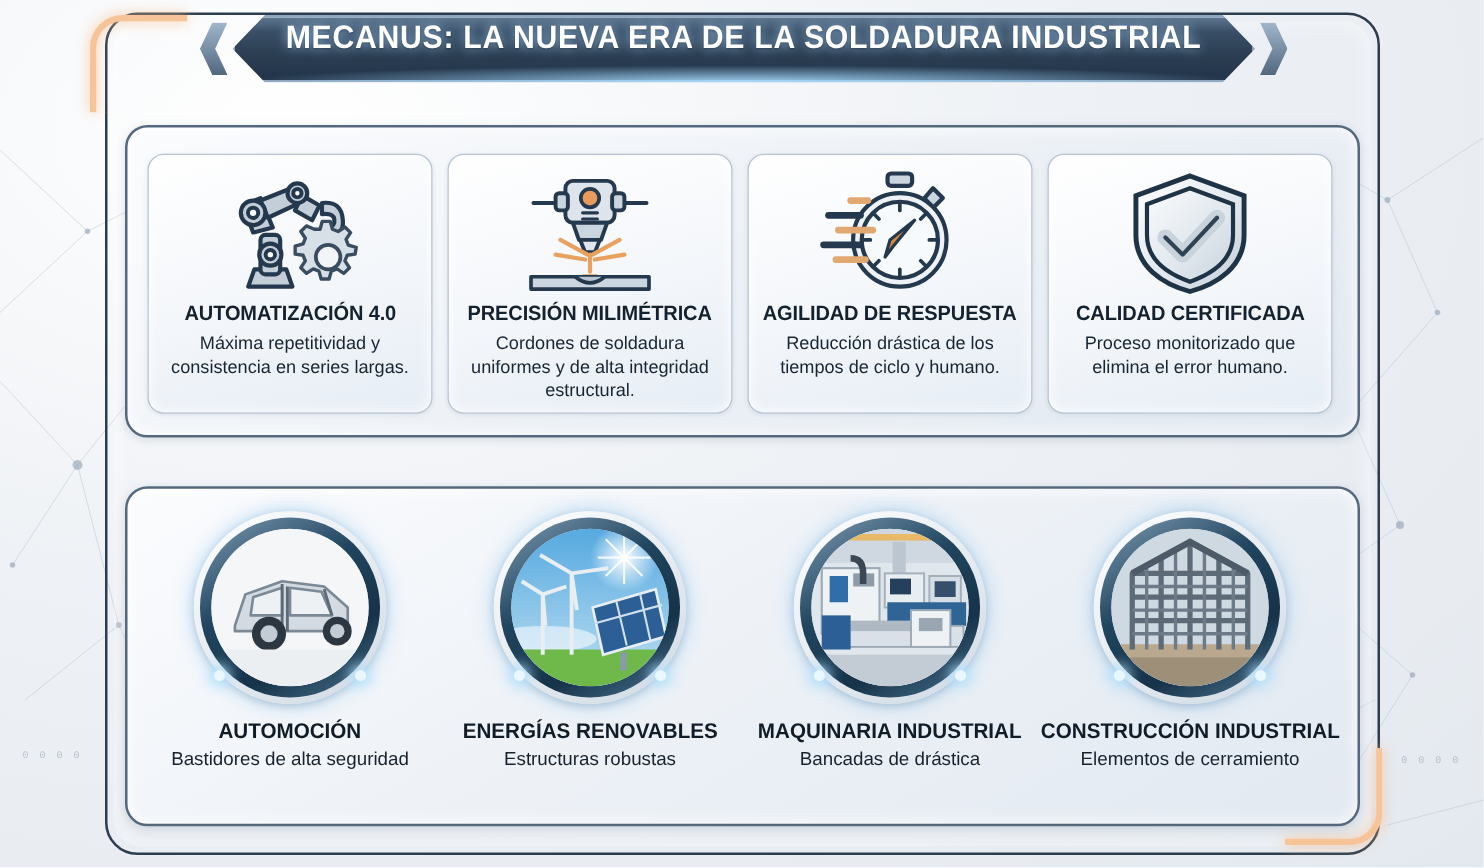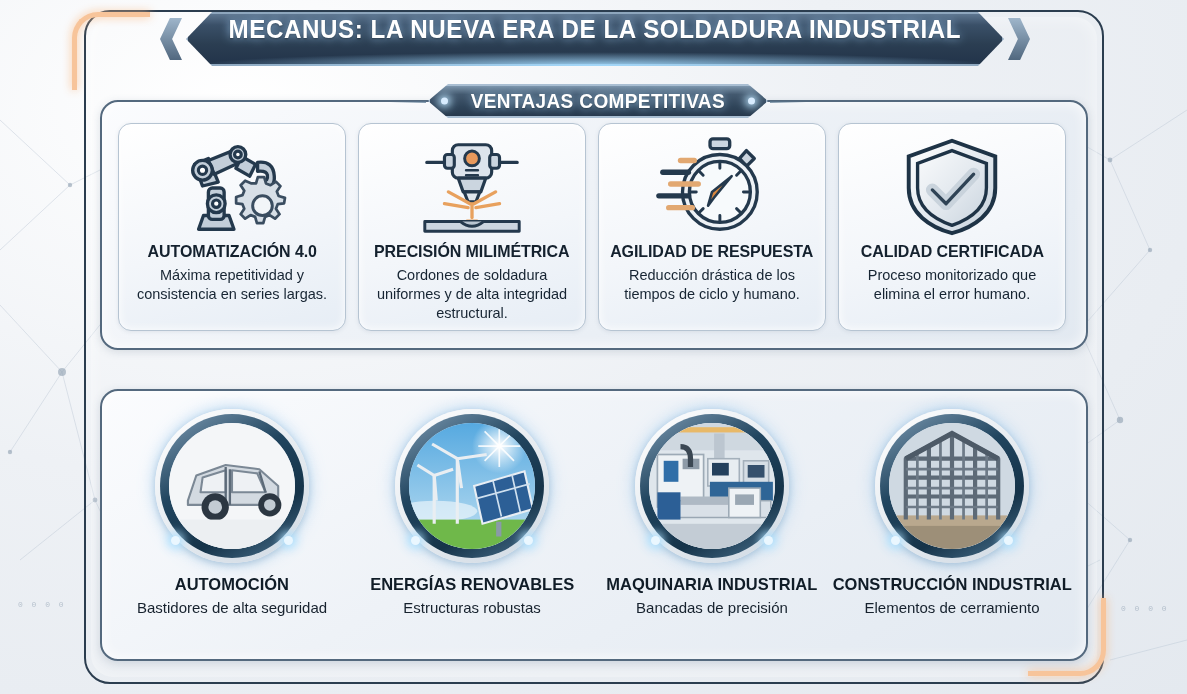--- a/index.html
+++ b/index.html
@@ -445,29 +445,20 @@
           <path d="M60 16 L95 29 V54 c0 21 -18 32 -35 38 C43 86 25 75 25 54 V29 Z" fill="none" stroke="#1e3346" stroke-width="3.4"></path>
           <path d="M40 56 L54 70 L82 40" fill="none" stroke="#c9d3dc" stroke-width="13" stroke-linecap="round" stroke-linejoin="round"></path>
           <path d="M40 56 L54 70 L82 40" fill="none" stroke="#1e3346" stroke-width="3.4" stroke-linecap="round" stroke-linejoin="round" opacity="0.9"></path>
         </svg>
       </div>
       <div class="card-title">CALIDAD CERTIFICADA</div>
       <div class="card-desc">Proceso monitorizado que elimina el error humano.</div>
     </div>
   </div>
 
-  <div id="section-header-advantages" class="section-header">
-    <span class="sec-rule left"></span>
-    <div class="section-plate">
-      <span class="sec-dot left"></span>
-      <span class="section-title">VENTAJAS COMPETITIVAS</span>
-      <span class="sec-dot right"></span>
-    </div>
-    <span class="sec-rule right"></span>
-  </div>
 
   <div id="panel-sectors" class="panel">
 
     <div id="sector-0" class="sector">
       <div class="sector-circle">
         <div class="sector-ring">
           <div class="sector-photo">
             <svg viewBox="0 0 120 120">
               <rect width="120" height="120" fill="#f4f6f8"></rect>
               <g stroke="#7b8895" stroke-width="2" fill="#c8d0d8" stroke-linejoin="round">
@@ -566,21 +557,21 @@
               <rect x="82" y="68" width="18" height="10" fill="#9aa7b3"></rect>
               <rect x="8" y="66" width="22" height="26" fill="#2c5f96"></rect>
               <rect x="0" y="96" width="120" height="24" fill="#c3ccd5"></rect>
             </svg>
           </div>
         </div>
         <span class="ring-spark a"></span>
         <span class="ring-spark b"></span>
       </div>
       <div class="sector-title">MAQUINARIA INDUSTRIAL</div>
-      <div class="sector-desc">Bancadas de precisión</div>
+      <div class="sector-desc">Bancadas de drástica</div>
     </div>
 
     <div id="sector-3" class="sector">
       <div class="sector-circle">
         <div class="sector-ring">
           <div class="sector-photo">
             <svg viewBox="0 0 120 120">
               <rect width="120" height="120" fill="#cfd9e2"></rect>
               <rect x="0" y="88" width="120" height="14" fill="#b9a88e"></rect>
               <rect x="0" y="98" width="120" height="22" fill="#9d8f78"></rect>

